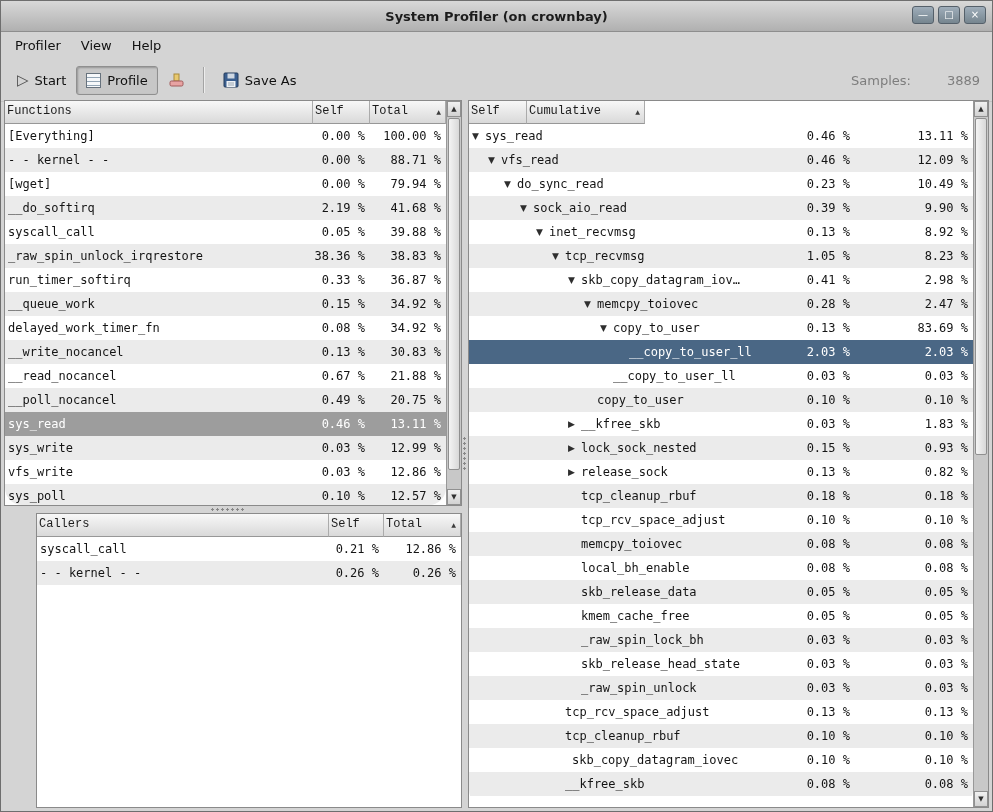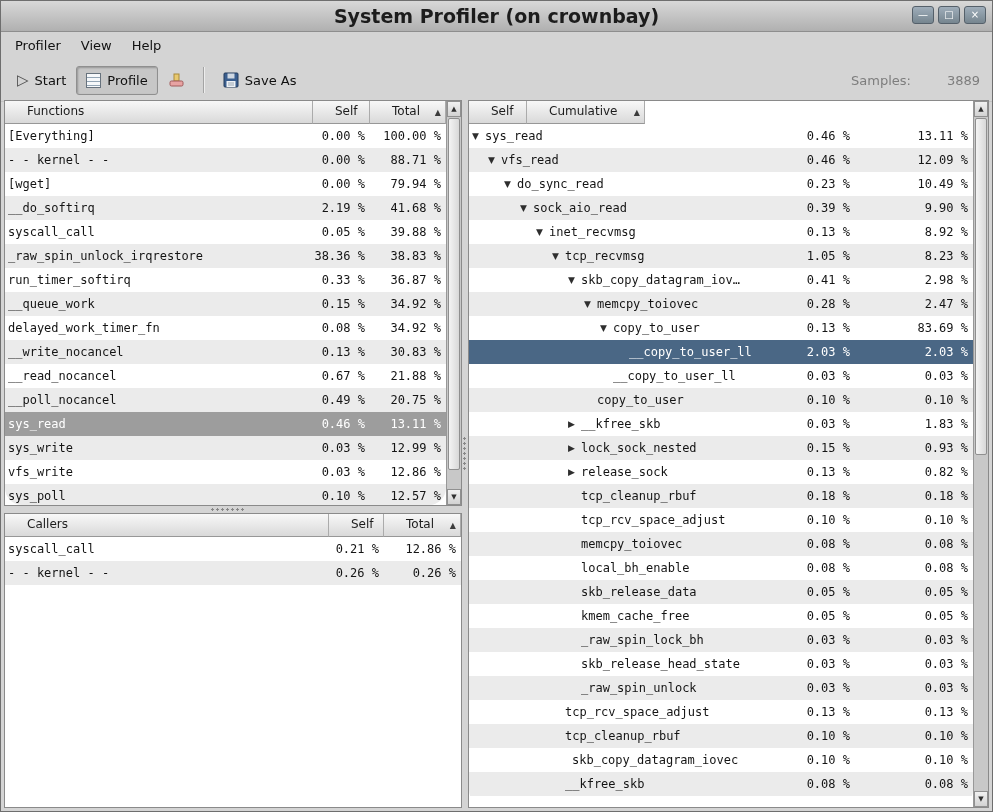--- a/index.html
+++ b/index.html
@@ -8,21 +8,21 @@
     background:#d4d4d4; border:1px solid #6e6e6e; box-sizing:border-box;
     font-family:"DejaVu Sans","Liberation Sans",sans-serif; overflow:hidden;
     -webkit-font-smoothing:antialiased;
   }
   
   .titlebar {
     height:30px; background:linear-gradient(#d8d8d8,#b0b0b0);
     border-bottom:1px solid #8e8e8e; position:relative;
     display:flex; align-items:center; justify-content:center;
   }
-  .titlebar .title { font-weight:bold; font-size:19px; color:#1c1c1c; }
+  .titlebar .title { font-weight:bold; font-size:13px; color:#1c1c1c; }
   .win-buttons { position:absolute; right:6px; top:5px; display:flex; gap:4px; }
   .win-btn {
     width:22px; height:18px; background:linear-gradient(#9fadba,#76858f);
     border:1px solid #55606a; border-radius:3px; color:#fff;
     font-size:10px; line-height:16px; text-align:center; box-sizing:border-box; cursor:default;
   }
   
   .menubar { height:27px; display:flex; align-items:center; padding-left:4px; font-size:13px; color:#111; }
   .menu-item { padding:4px 10px; }
   
@@ -38,38 +38,38 @@
     background-image:repeating-linear-gradient(180deg, transparent 0 3px, #93a5b5 3px 4px);
   }
   .tb-sep { width:1px; height:26px; background:#a4a4a4; border-right:1px solid #ededed; margin:0 8px; }
   .samples { margin-left:auto; display:flex; align-items:center; gap:36px; color:#7d7d7d; font-size:13px; padding-right:6px; }
   
   .main { position:absolute; left:3px; right:3px; top:99px; bottom:3px; display:flex; }
   .left-col { width:458px; display:flex; flex-direction:column; }
   .pane { position:relative; background:#fff; border:1px solid #8a8a8a; box-sizing:border-box; overflow:hidden; }
   #functions-pane { height:406px; }
   .h-splitter { height:7px; position:relative; background:#d4d4d4; }
-  #callers-pane { flex:1; }
+  #callers-pane { flex:1;margin-left:32px; }
   .v-splitter { width:6px; background:#d4d4d4; position:relative; }
   #descendants-pane { flex:1; }
   .grip-h, .grip-v {
     position:absolute;
     background-image:radial-gradient(circle,#878787 1px,transparent 1.4px);
     background-size:5px 5px;
   }
   .grip-h { left:206px; top:1px; width:36px; height:5px; }
   .grip-v { left:0; top:50%; margin-top:-18px; width:5px; height:36px; }
   
   .thead { display:flex; height:23px; }
   #functions-pane .thead, #descendants-pane .thead { margin-right:15px; }
   .th {
     box-sizing:border-box; background:linear-gradient(#f8f8f8,#d9d9d9);
     border-right:1px solid #ababab; border-bottom:1px solid #979797;
-    padding:0 22px; font-size:12px; line-height:21px; color:#1c1c1c;
-    position:relative; white-space:nowrap; overflow:hidden;
+    padding:0 2px; font-size:12px; line-height:21px; color:#1c1c1c;
+    position:relative; white-space:nowrap; overflow:hidden;font-family:Liberation Mono, monospace;
   }
   .th-name { flex:1; }
   #functions-pane .th.c-a { width:57px; }  #functions-pane .th.c-b { width:76px; }
   #callers-pane   .th.c-a { width:55px; }  #callers-pane   .th.c-b { width:77px; }
   #descendants-pane .th.c-a { width:58px; } #descendants-pane .th.c-b { width:118px; }
   .sort-arrow { position:absolute; right:4px; top:1px; font-size:8px; color:#3c3c3c; }
   
   .tbody { position:absolute; left:0; right:0; top:23px; bottom:0; overflow:hidden; }
   #functions-pane .tbody, #descendants-pane .tbody { right:15px;border-radius:17px; }
   .trow {

